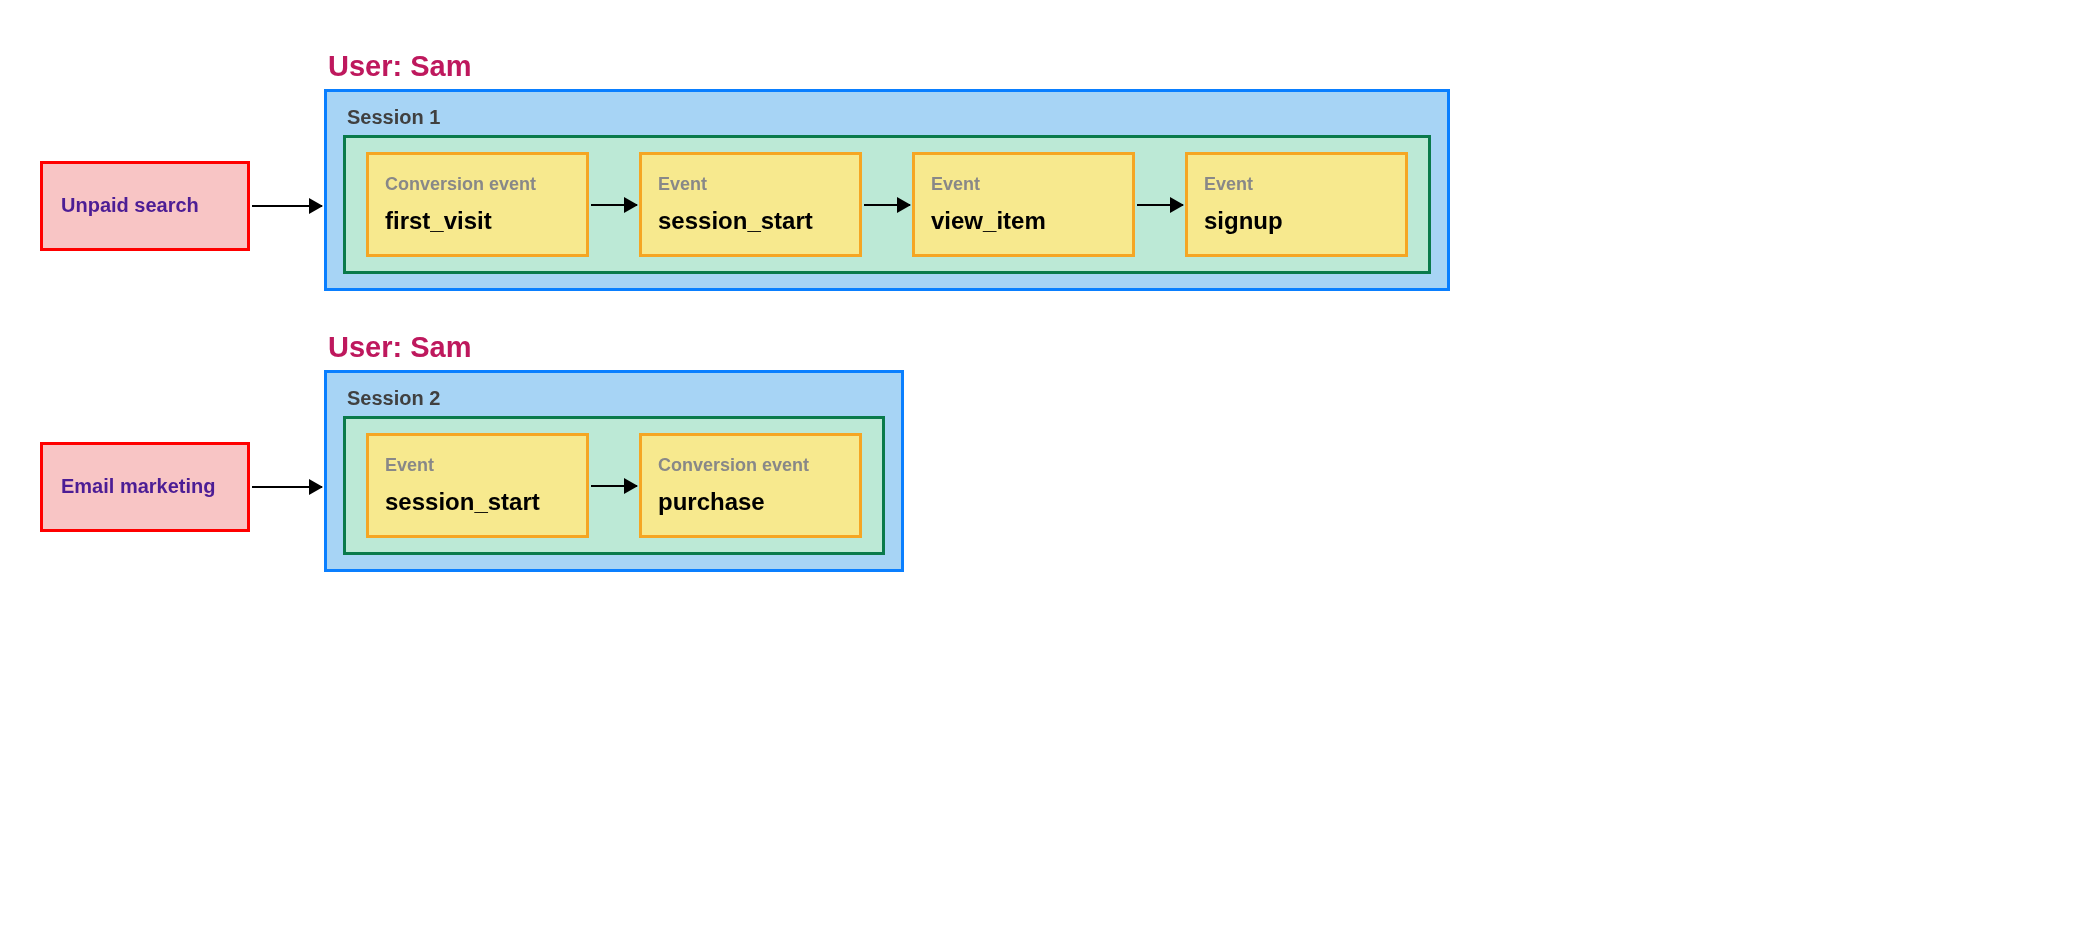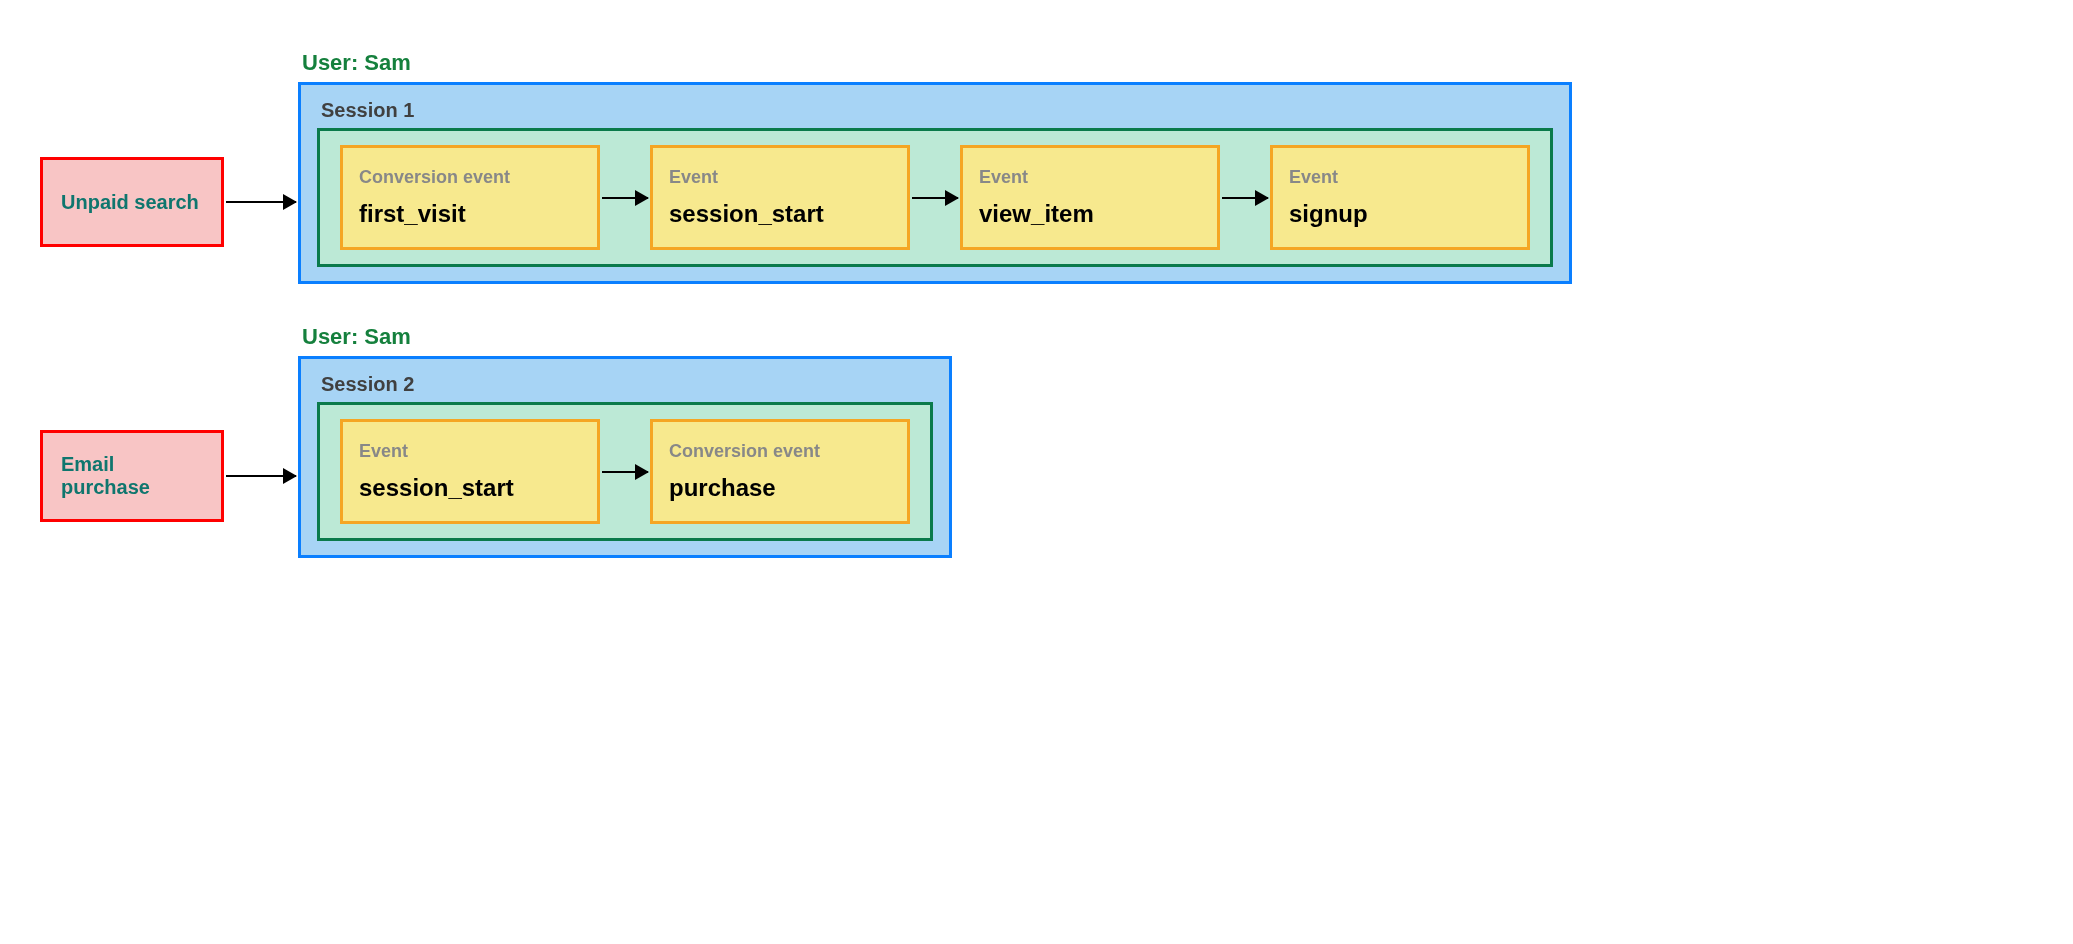--- a/index.html
+++ b/index.html
@@ -9,25 +9,25 @@
       padding: 50px 40px;
     }
     .flow-row {
       display: flex;
       align-items: center;
       margin-bottom: 40px;
     }
     .source-box {
       background: #f8c5c5;
       border: 3px solid #ff0000;
-      width: 184px;
+      width: 210px;
       padding: 20px 18px;
       font-size: 20px;
       font-weight: bold;
-      color: #0f766e;
+      color: #4c1d95;
       flex-shrink: 0;
       display: flex;
       align-items: center;
       min-height: 90px;
     }
     .arrow {
       flex-shrink: 0;
       height: 2px;
       position: relative;
       background: #000;
@@ -43,22 +43,22 @@
       border-left: 14px solid #000;
       border-top: 8px solid transparent;
       border-bottom: 8px solid transparent;
     }
     .arrow-long { width: 70px; }
     .arrow-short { width: 46px; }
     .user-block {
       flex-shrink: 0;
     }
     .user-title {
-      color: #15803d;
-      font-size: 22px;
+      color: #be185d;
+      font-size: 29px;
       font-weight: bold;
       margin-bottom: 6px;
       margin-left: 4px;
     }
     .user-box {
       background: #a7d4f5;
       border: 3px solid #0a7fff;
       padding: 14px 16px;
     }
     .session-title {
@@ -73,21 +73,21 @@
       border: 3px solid #0a7a4b;
       padding: 14px 20px;
     }
     .session-inner {
       display: flex;
       align-items: center;
     }
     .event-box {
       background: #f7e98e;
       border: 3px solid #f5a623;
-      width: 260px;
+      width: 223px;
       padding: 18px 16px;
       min-height: 105px;
       display: flex;
       flex-direction: column;
       justify-content: center;
       gap: 12px;
     }
     .event-type {
       color: #888;
       font-size: 18px;
@@ -138,21 +138,21 @@
           </div>
 
         </div>
       </div>
     </div>
   </div>
 </div>
 
 <div class="flow-row">
   <div class="source-box">
-    <span>Email purchase</span>
+    <span>Email marketing</span>
   </div>
   <div class="arrow arrow-long"></div>
   <div class="user-block">
     <div class="user-title">User: Sam</div>
     <div class="user-box">
       <div class="session-title">Session 2</div>
       <div class="session-box">
         <div class="session-inner">
 
           <div class="event-box">

